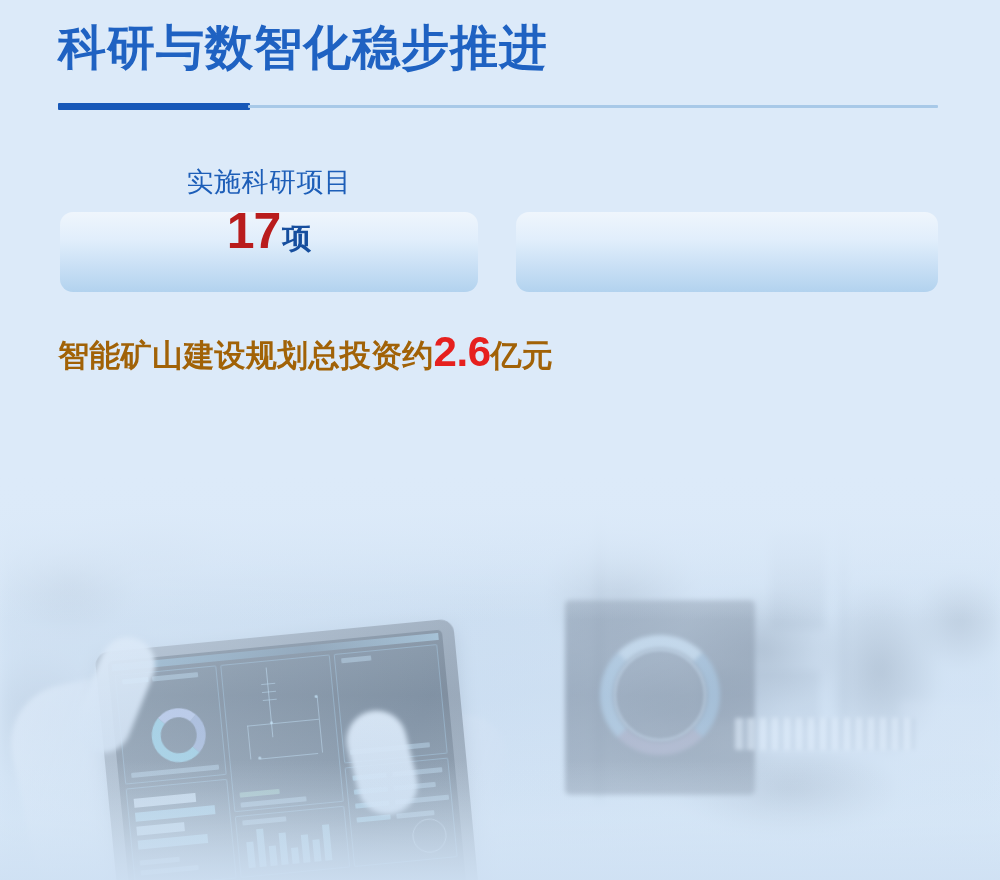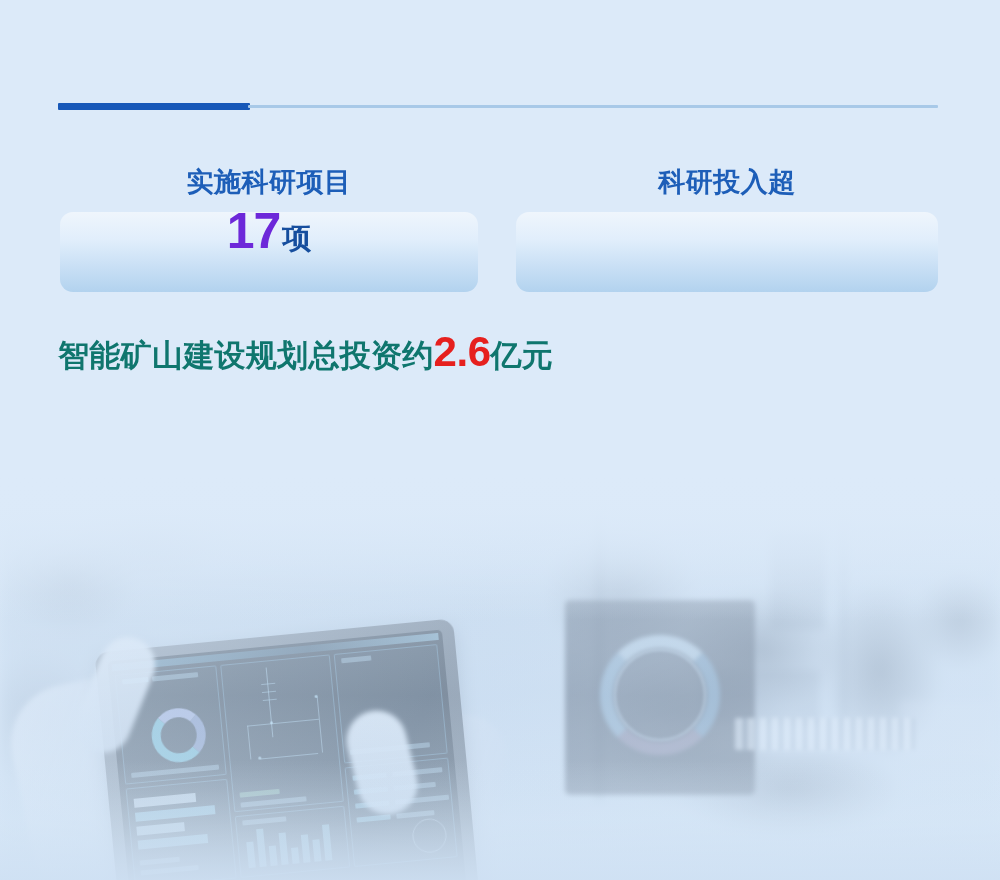--- a/index.html
+++ b/index.html
@@ -221,48 +221,48 @@
     background:linear-gradient(180deg, rgba(255,255,255,.55) 0%, rgba(226,239,252,.75) 35%, rgba(176,209,238,.95) 100%);
   }
   .card-1 { left:60px;  width:418px; }
   .card-2 { left:516px; width:422px; }
 
   .stat-block { position:absolute; top:165px; text-align:center; }
   .sb-1 { left:60px;  width:418px; }
   .sb-2 { left:516px; width:422px; }
 
   .stat-label {
-    font-size:27px; font-weight:bold; color:#1d5eb8;
+    font-size:27px; font-weight:normal; color:#1d5eb8;
     line-height:1.28; letter-spacing:.5px;
     white-space:nowrap;
   }
   .stat-value-row {
     margin-top:6px;
     white-space:nowrap;
     line-height:1;
   }
   .stat-num {
-    font-size:50px; font-weight:bold; color:#6d28d9;
+    font-size:50px; font-weight:bold; color:#b91c1c;
     letter-spacing:-1px;
     vertical-align:baseline;
   }
   .stat-unit {
     font-size:29px; font-weight:bold; color:#164e9e;
     vertical-align:baseline;
     margin-left:2px;
   }
 
   
   .subhead {
     position:absolute; left:58px; top:331px;
     white-space:nowrap;
     line-height:1;
   }
   .subhead .sh-text {
-    font-size:31px; font-weight:bold; color:#0f766e;
+    font-size:31px; font-weight:bold; color:#a16207;
     letter-spacing:.3px;
     vertical-align:baseline;
     font-family:Liberation Serif, serif;
   }
   .subhead .sh-num {
     font-size:42px; font-weight:bold; color:#e6201e;
     letter-spacing:-.5px;
     vertical-align:baseline;
   }
 
@@ -376,38 +376,38 @@
 
       <div class="photo-tint"></div>
       <div class="photo-tint2"></div>
       <div class="photo-fade-top"></div>
       <div class="photo-fade-bottom"></div>
     </div>
   </div>
 
   <div class="content">
 
+    <div class="title">科研与数智化稳步推进</div>
 
     <div class="divider">
       <span class="seg-strong"></span>
       <span class="seg-light"></span>
     </div>
 
     <div class="card card-1"></div>
     <div class="card card-2"></div>
 
     <div class="stat-block sb-1">
       <div class="stat-label">实施科研项目</div>
       <div class="stat-value-row">
         <span class="stat-num">17</span><span class="stat-unit">项</span>
       </div>
     </div>
 
     <div class="stat-block sb-2">
-      <div class="stat-label">科研投入超</div>
     </div>
 
     <div class="subhead">
       <span class="sh-text">智能矿山建设规划总投资约</span><span class="sh-num">2.6</span><span class="sh-text">亿元</span>
     </div>
 
 
   </div>
 </div>
 

